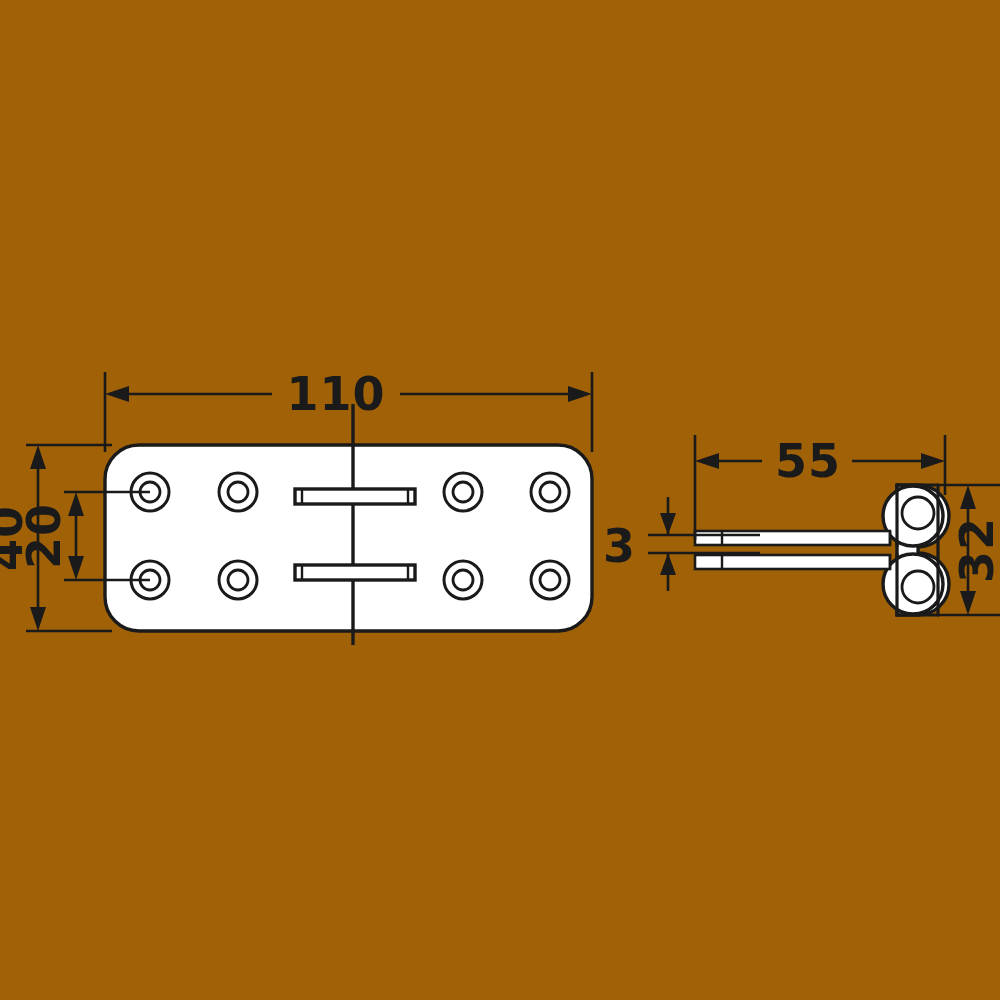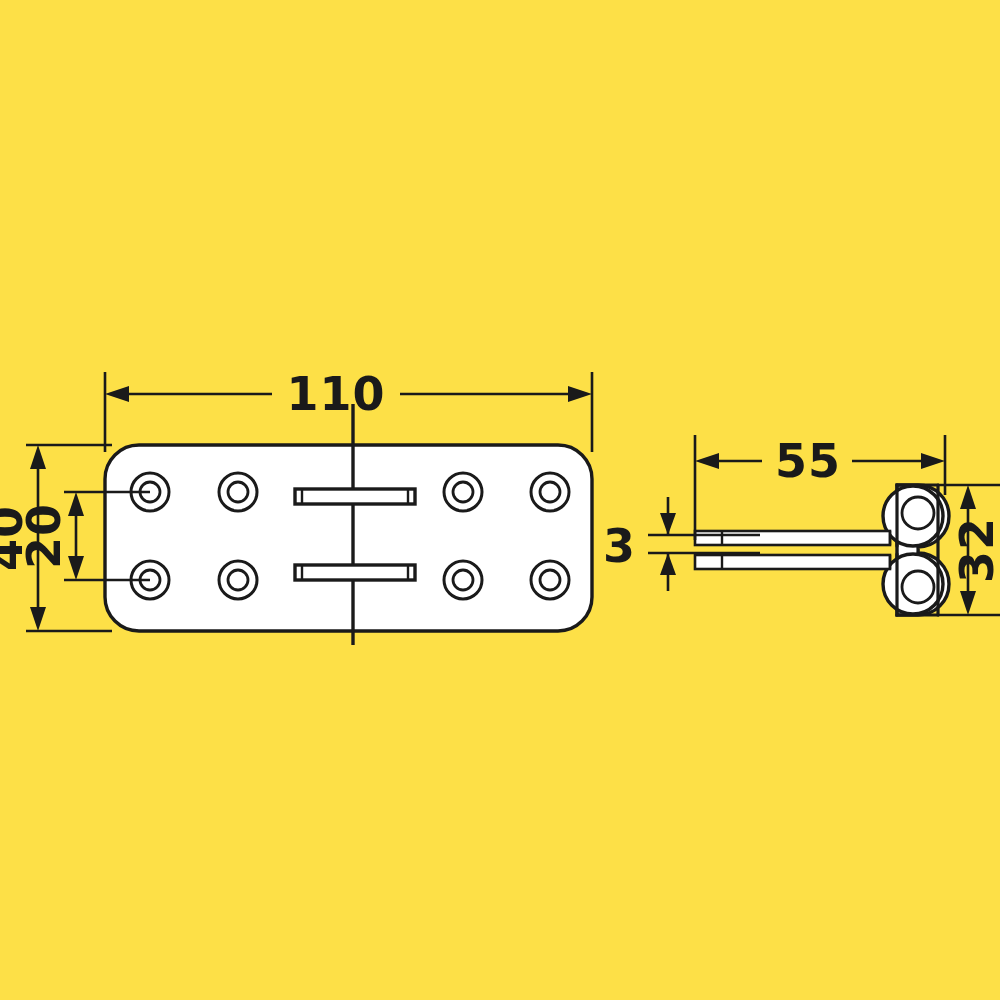--- a/index.html
+++ b/index.html
@@ -10,21 +10,21 @@
   body {
     width: 1000px;
     height: 1000px;
     overflow: hidden;
     font-family: "DejaVu Sans", sans-serif;
   }
   #drawing-root {
     position: relative;
     width: 1000px;
     height: 1000px;
-    background: #fde047;
+    background: #a16207;
   }
   svg#tech-drawing {
     display: block;
     width: 1000px;
     height: 1000px;
   }
   .outline {
     fill: none;
     stroke: #1a1a1a;
     stroke-width: 3.2;

